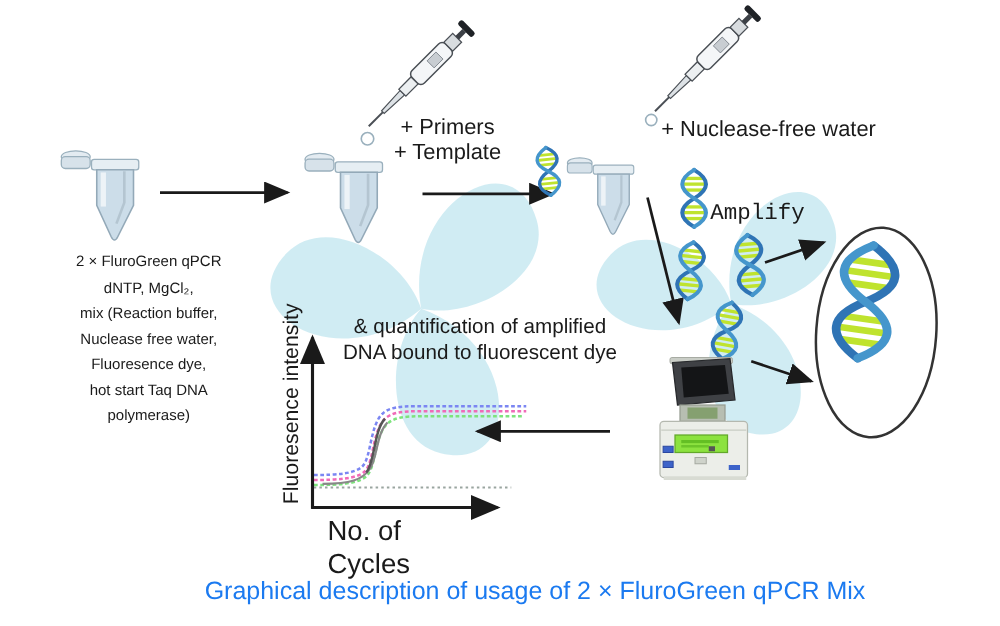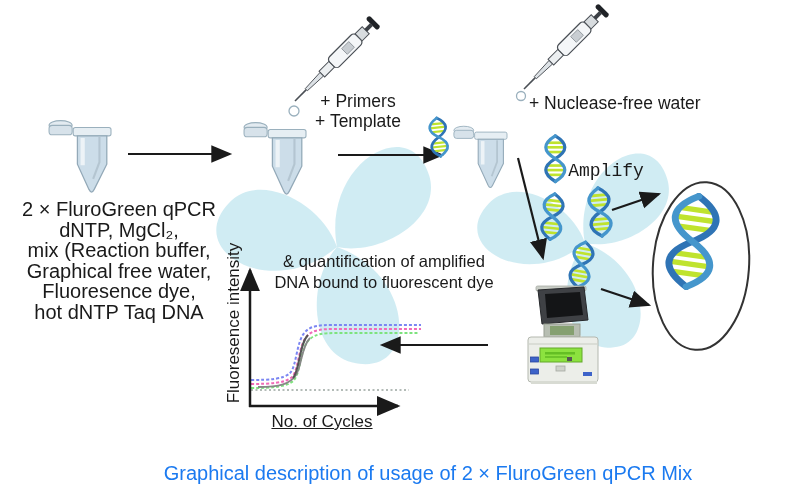--- a/index.html
+++ b/index.html
@@ -2,28 +2,28 @@
 <html><head>
 <meta charset="utf-8">
 <style>
   html,body{margin:0;padding:0;background:#fff;}
   #stage{
     position:relative;width:800px;height:501px;background:#ffffff;
     font-family:"Liberation Sans", sans-serif;overflow:hidden;
   }
   .t{position:absolute;color:#1a1a1a;}
   .center{text-align:center;}
-  #reagent-label{left:6px;top:199px;width:226px;font-size:20px;line-height:20.5px;}
+  #reagent-label{left:6px;top:199px;width:226px;font-size:12px;line-height:20.5px;}
   #primers-label{left:303px;top:92px;width:110px;font-size:17.5px;line-height:19.5px;}
   #nucfree-label{left:529px;top:93px;width:210px;font-size:17.5px;}
   #amplify-label{left:566px;top:161px;width:80px;font-size:18px;text-align:center;font-family:Liberation Mono, monospace;}
   #process-note{left:258px;top:251px;width:252px;font-size:16.5px;line-height:20.5px;}
   #graph-ylabel{left:146px;top:313px;width:175px;font-size:17px;text-align:center;
     transform:rotate(-90deg);}
-  #graph-xlabel{left:262px;top:412px;width:120px;font-size:17px;text-align:center;text-decoration:underline;}
+  #graph-xlabel{left:262px;top:412px;width:120px;font-size:22px;text-align:left;}
   #caption{left:0;top:462px;width:800px;font-size:20px;text-align:center;color:#1b7af0;padding-left:28px;}
   svg{position:absolute;left:0;top:0;}
 </style>
 </head>
 <body>
 
 <div id="stage">
 
   <svg width="800" height="501" viewBox="0 0 800 501">
     <defs>
@@ -133,23 +133,24 @@
       <path d="M293,378 C300,370 299,344 308,335" stroke="#555" stroke-width="2" fill="none"></path>
       <line x1="250" y1="407" x2="250" y2="270" stroke="#1a1a1a" stroke-width="2.5" marker-end="url(#ah)"></line>
       <line x1="249" y1="406" x2="398" y2="406" stroke="#1a1a1a" stroke-width="2.5" marker-end="url(#ah)"></line>
     </g>
   </svg>
 
   <div class="t center" id="reagent-label">
     <div>2 × FluroGreen qPCR</div>
     <div>dNTP, MgCl₂,</div>
     <div>mix (Reaction buffer,</div>
-    <div>Graphical free water,</div>
+    <div>Nuclease free water,</div>
     <div>Fluoresence dye,</div>
-    <div>hot dNTP Taq DNA</div>
+    <div>hot start Taq DNA</div>
+    <div>polymerase)</div>
   </div>
 
   <div class="t" id="nucfree-label">+ Nuclease-free water</div>
 
   <div class="t center" id="primers-label">
     <div>+ Primers</div>
     <div>+ Template</div>
   </div>
 
   <div class="t" id="amplify-label">Amplify</div>

